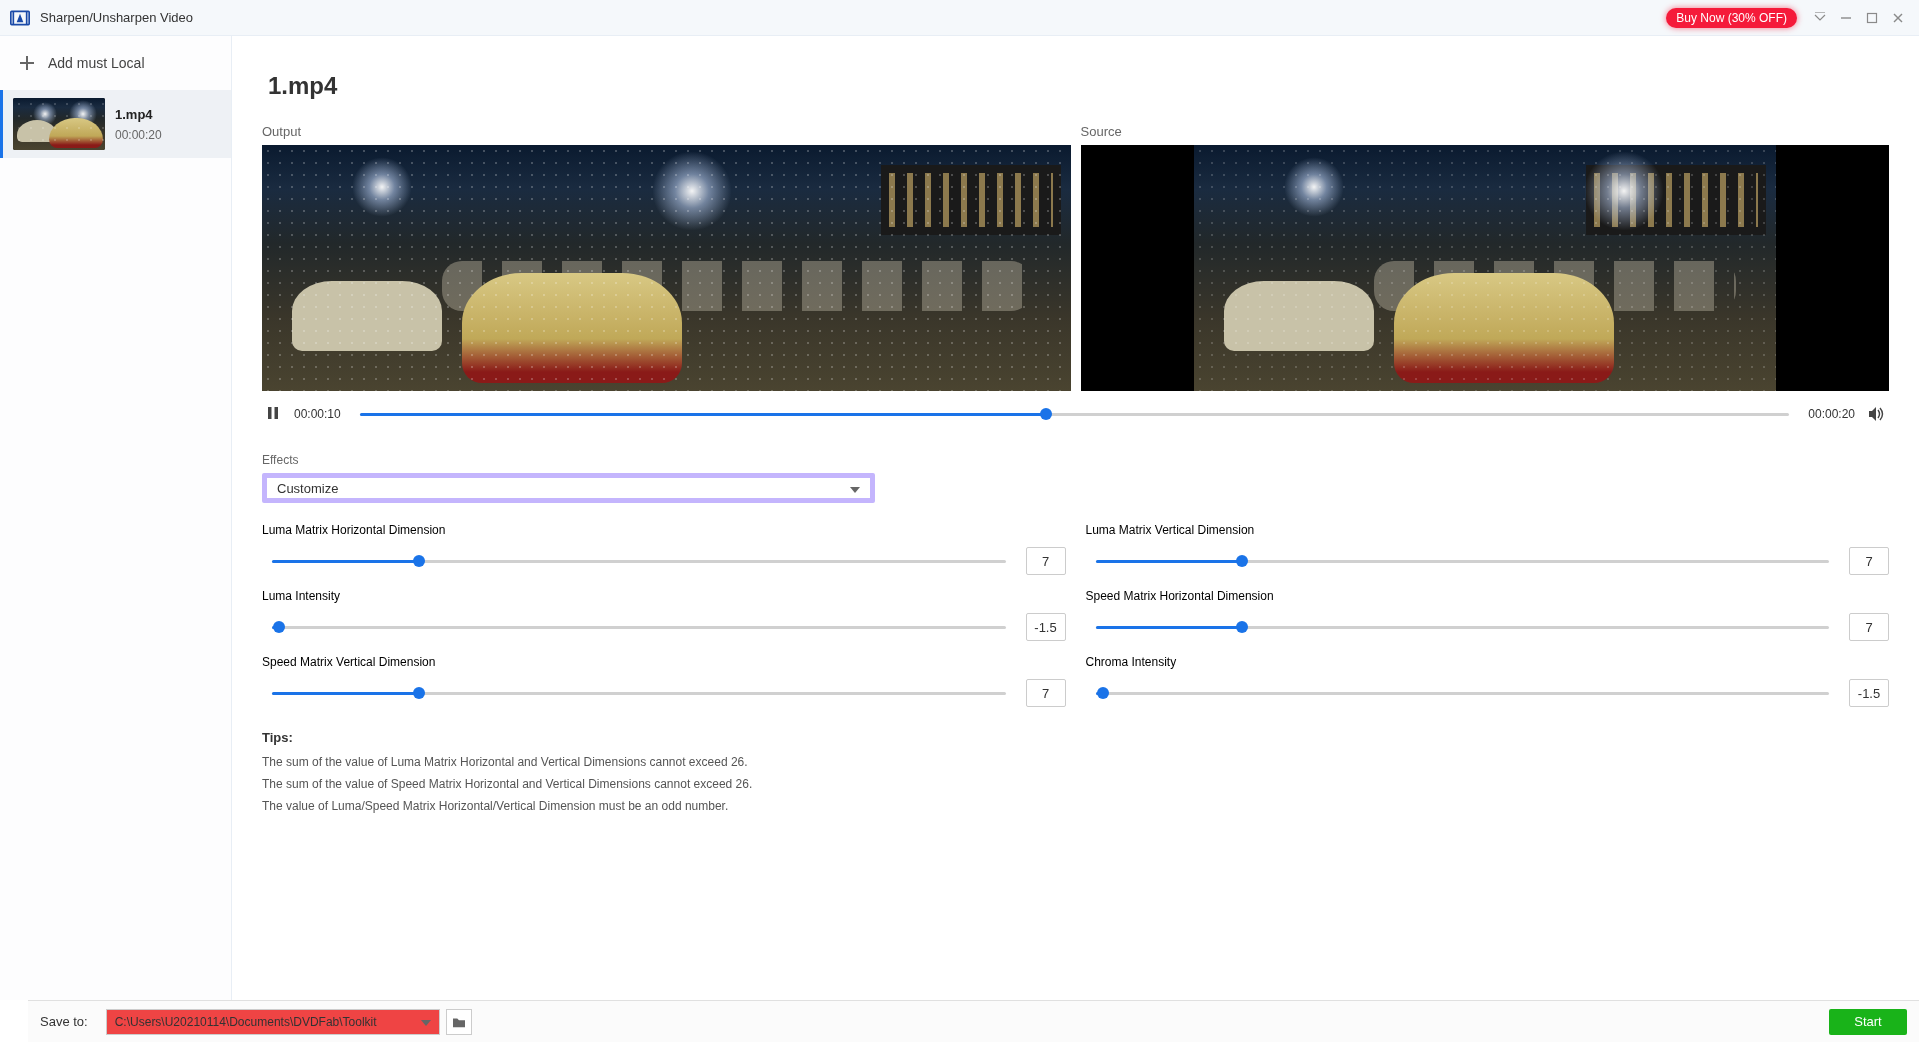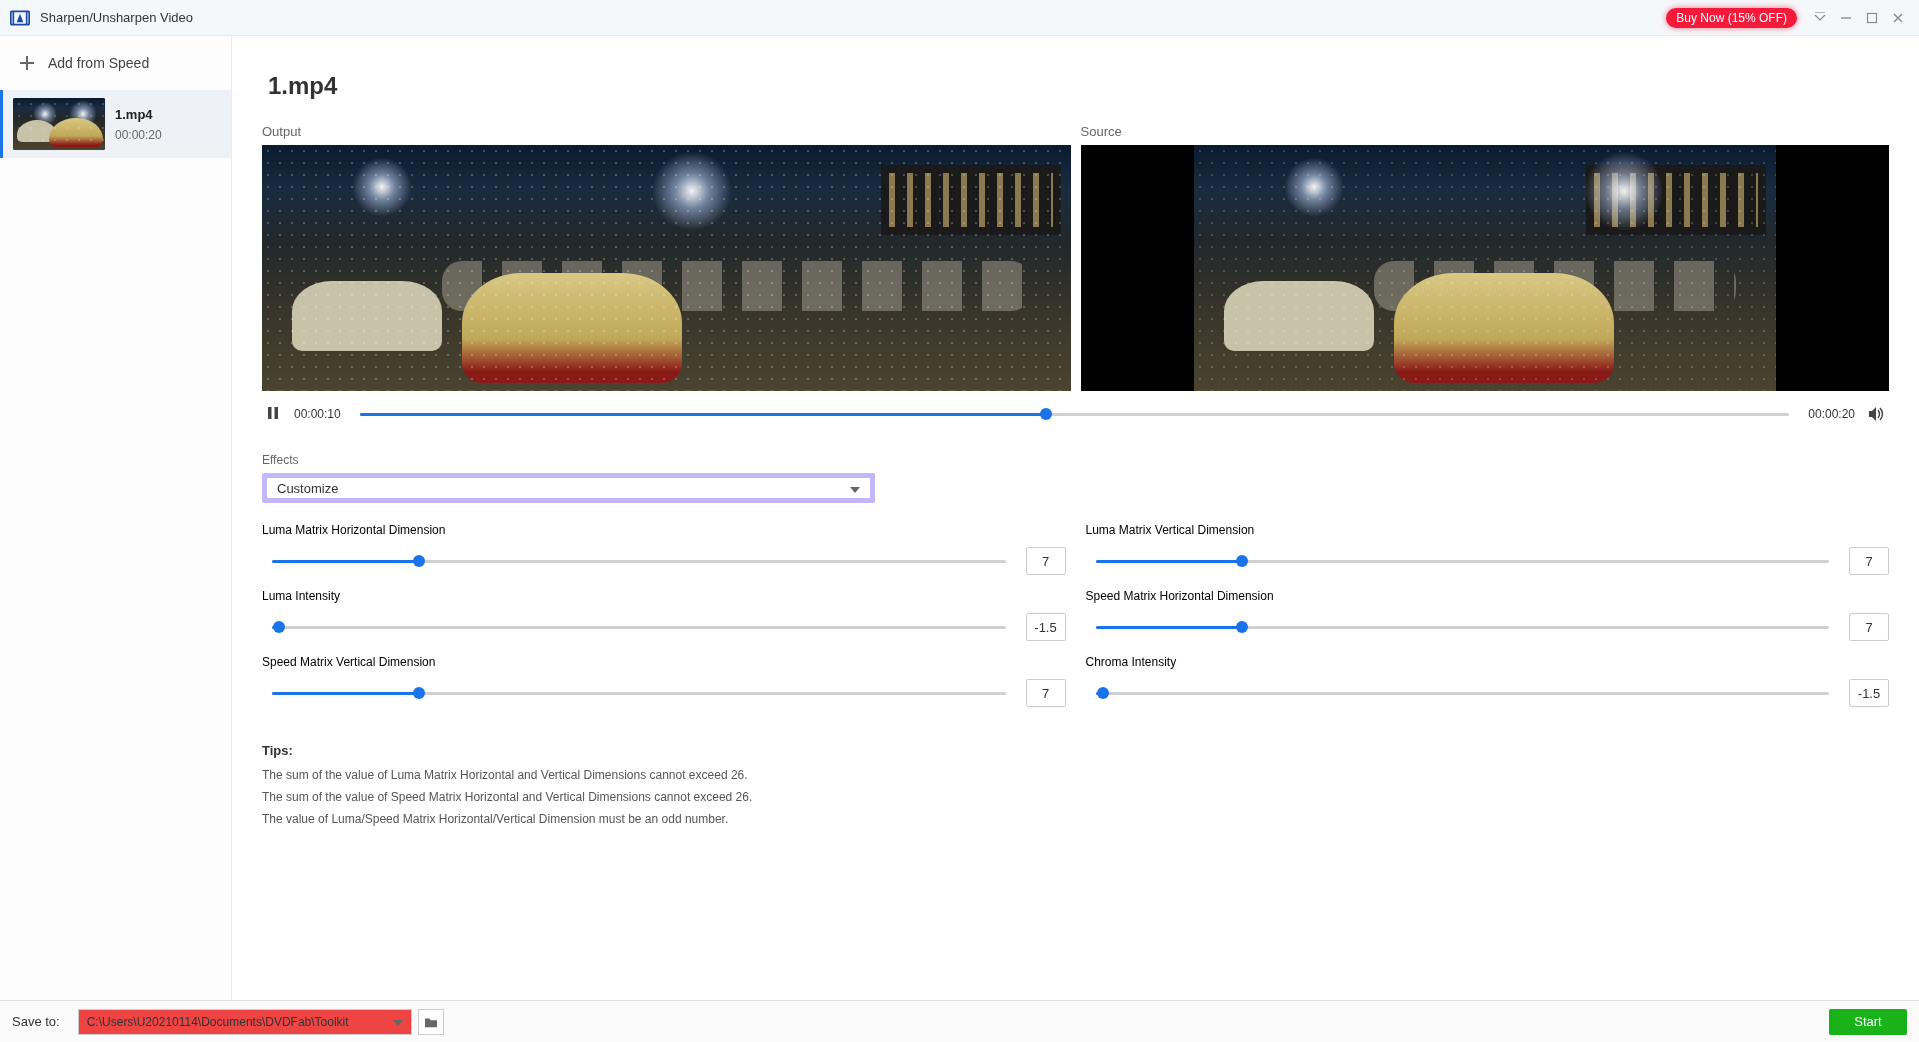--- a/index.html
+++ b/index.html
@@ -71,26 +71,26 @@
 .slider-block { margin-top: 14px; }
 .slider-block .lbl { font-size: 12px; color: #000000; margin-bottom: 10px; }
 .slider-row { display: flex; align-items: center; gap: 10px; }
 .slider-wrap { flex: 1; position: relative; height: 16px; display:flex; align-items:center; padding: 0 10px;}
 .slider-track { width: 100%; height: 3px; background: #d0d0d0; border-radius: 2px; position: relative; }
 .slider-fill { position: absolute; left: 0; top: 0; height: 100%; background: #1a73e8; border-radius: 2px; }
 .slider-thumb { position: absolute; top: 50%; transform: translate(-50%, -50%); width: 12px; height: 12px; background: #1a73e8; border-radius: 50%; }
 .val-box { width: 40px; height: 28px; border: 1px solid #ccc; border-radius: 2px; display: flex; align-items: center; justify-content: center; font-size: 13px; }
 
 
-.tips { margin-top: 36px; }
+.tips { margin-top: 23px; }
 .tips-title { font-weight: 700; font-size: 13px; margin-bottom: 10px; }
 .tips p { font-size: 12px; color: #555; margin-bottom: 8px; }
 
 
-.footer { height: 42px; border-top: 1px solid #e0e0e0; background: #fbfbfb; display: flex; align-items: center; padding: 0 12px; }
+.footer { height: 42px; border-top: 1px solid #e0e0e0; background: #fbfbfb; display: flex; align-items: center; padding: 0 12px; margin-left: 28px; }
 .footer .save-lbl { font-size: 13px; color: #333; margin-right: 18px; }
 .footer .path-select { flex: 0 0 334px; height: 26px; border: 1px solid #ccc; background: #ef4444; display: flex; align-items: center; padding: 0 8px; font-size: 12px; justify-content: space-between; cursor:pointer;}
 .footer .folder-icon { width: 26px; height: 26px; border: 1px solid #ccc; background: #fff; margin-left: 6px; display:flex; align-items:center; justify-content:center; cursor:pointer; color:#666;}
 .footer .spacer { flex: 1; }
 .footer .start-btn { width: 78px; height: 26px; background: #19b319; color: #fff; border: none; border-radius: 2px; font-size: 13px; cursor: pointer; }
 </style>
 </head>
 <body>
 
 <div class="window">
@@ -99,21 +99,21 @@
     <span class="app-icon">
       <svg viewBox="0 0 24 18" width="20" height="16">
           <rect x="1" y="1" width="22" height="16" rx="1" fill="none" stroke="#1a4aa8" stroke-width="2"></rect>
           <rect x="3" y="1" width="2" height="16" fill="#1a4aa8"></rect>
           <rect x="19" y="1" width="2" height="16" fill="#1a4aa8"></rect>
           <path d="M8 14 L12 4 L16 14 Z" fill="#1a4aa8"></path>
         </svg>
     </span>
     <span class="title">Sharpen/Unsharpen Video</span>
     <span class="spacer"></span>
-    <span class="buy-now">Buy Now (15% OFF)</span>
+    <span class="buy-now">Buy Now (30% OFF)</span>
     <span class="win-icon">
       <svg viewBox="0 0 12 12">
           <path d="M1 3 L6 8 L11 3" fill="none" stroke="currentColor" stroke-width="1.2"></path>
           <path d="M1 0 L11 0" stroke="currentColor" stroke-width="1.2"></path>
         </svg>
     </span>
     <span class="win-icon">
       <svg viewBox="0 0 12 12">
           <line x1="1" y1="6" x2="11" y2="6" stroke="currentColor" stroke-width="1.4"></line>
         </svg>
@@ -134,21 +134,21 @@
   <div class="body">
 
     <div class="sidebar">
       <div class="add-local">
         <span class="plus">
           <svg viewBox="0 0 16 16" width="16" height="16">
               <line x1="8" y1="1" x2="8" y2="15" stroke="currentColor" stroke-width="2"></line>
               <line x1="1" y1="8" x2="15" y2="8" stroke="currentColor" stroke-width="2"></line>
             </svg>
         </span>
-        <span>Add from Speed</span>
+        <span>Add must Local</span>
       </div>
       <div class="video-item">
         <div class="thumb">
           <div class="scene">
               <div class="mid" style="width:100%">
             <div class="light l1" style="left:20px; top:4px; width:24px; height:24px;"></div>
             <div class="light l2" style="left:56px; top:2px; width:28px; height:28px;"></div>
             <div class="car-side" style="left:4px; bottom:8px; width:40px; height:22px;"></div>
             <div class="car-main" style="left:36px; bottom:2px; width:54px; height:30px;"></div>
             <div class="snow"></div>

